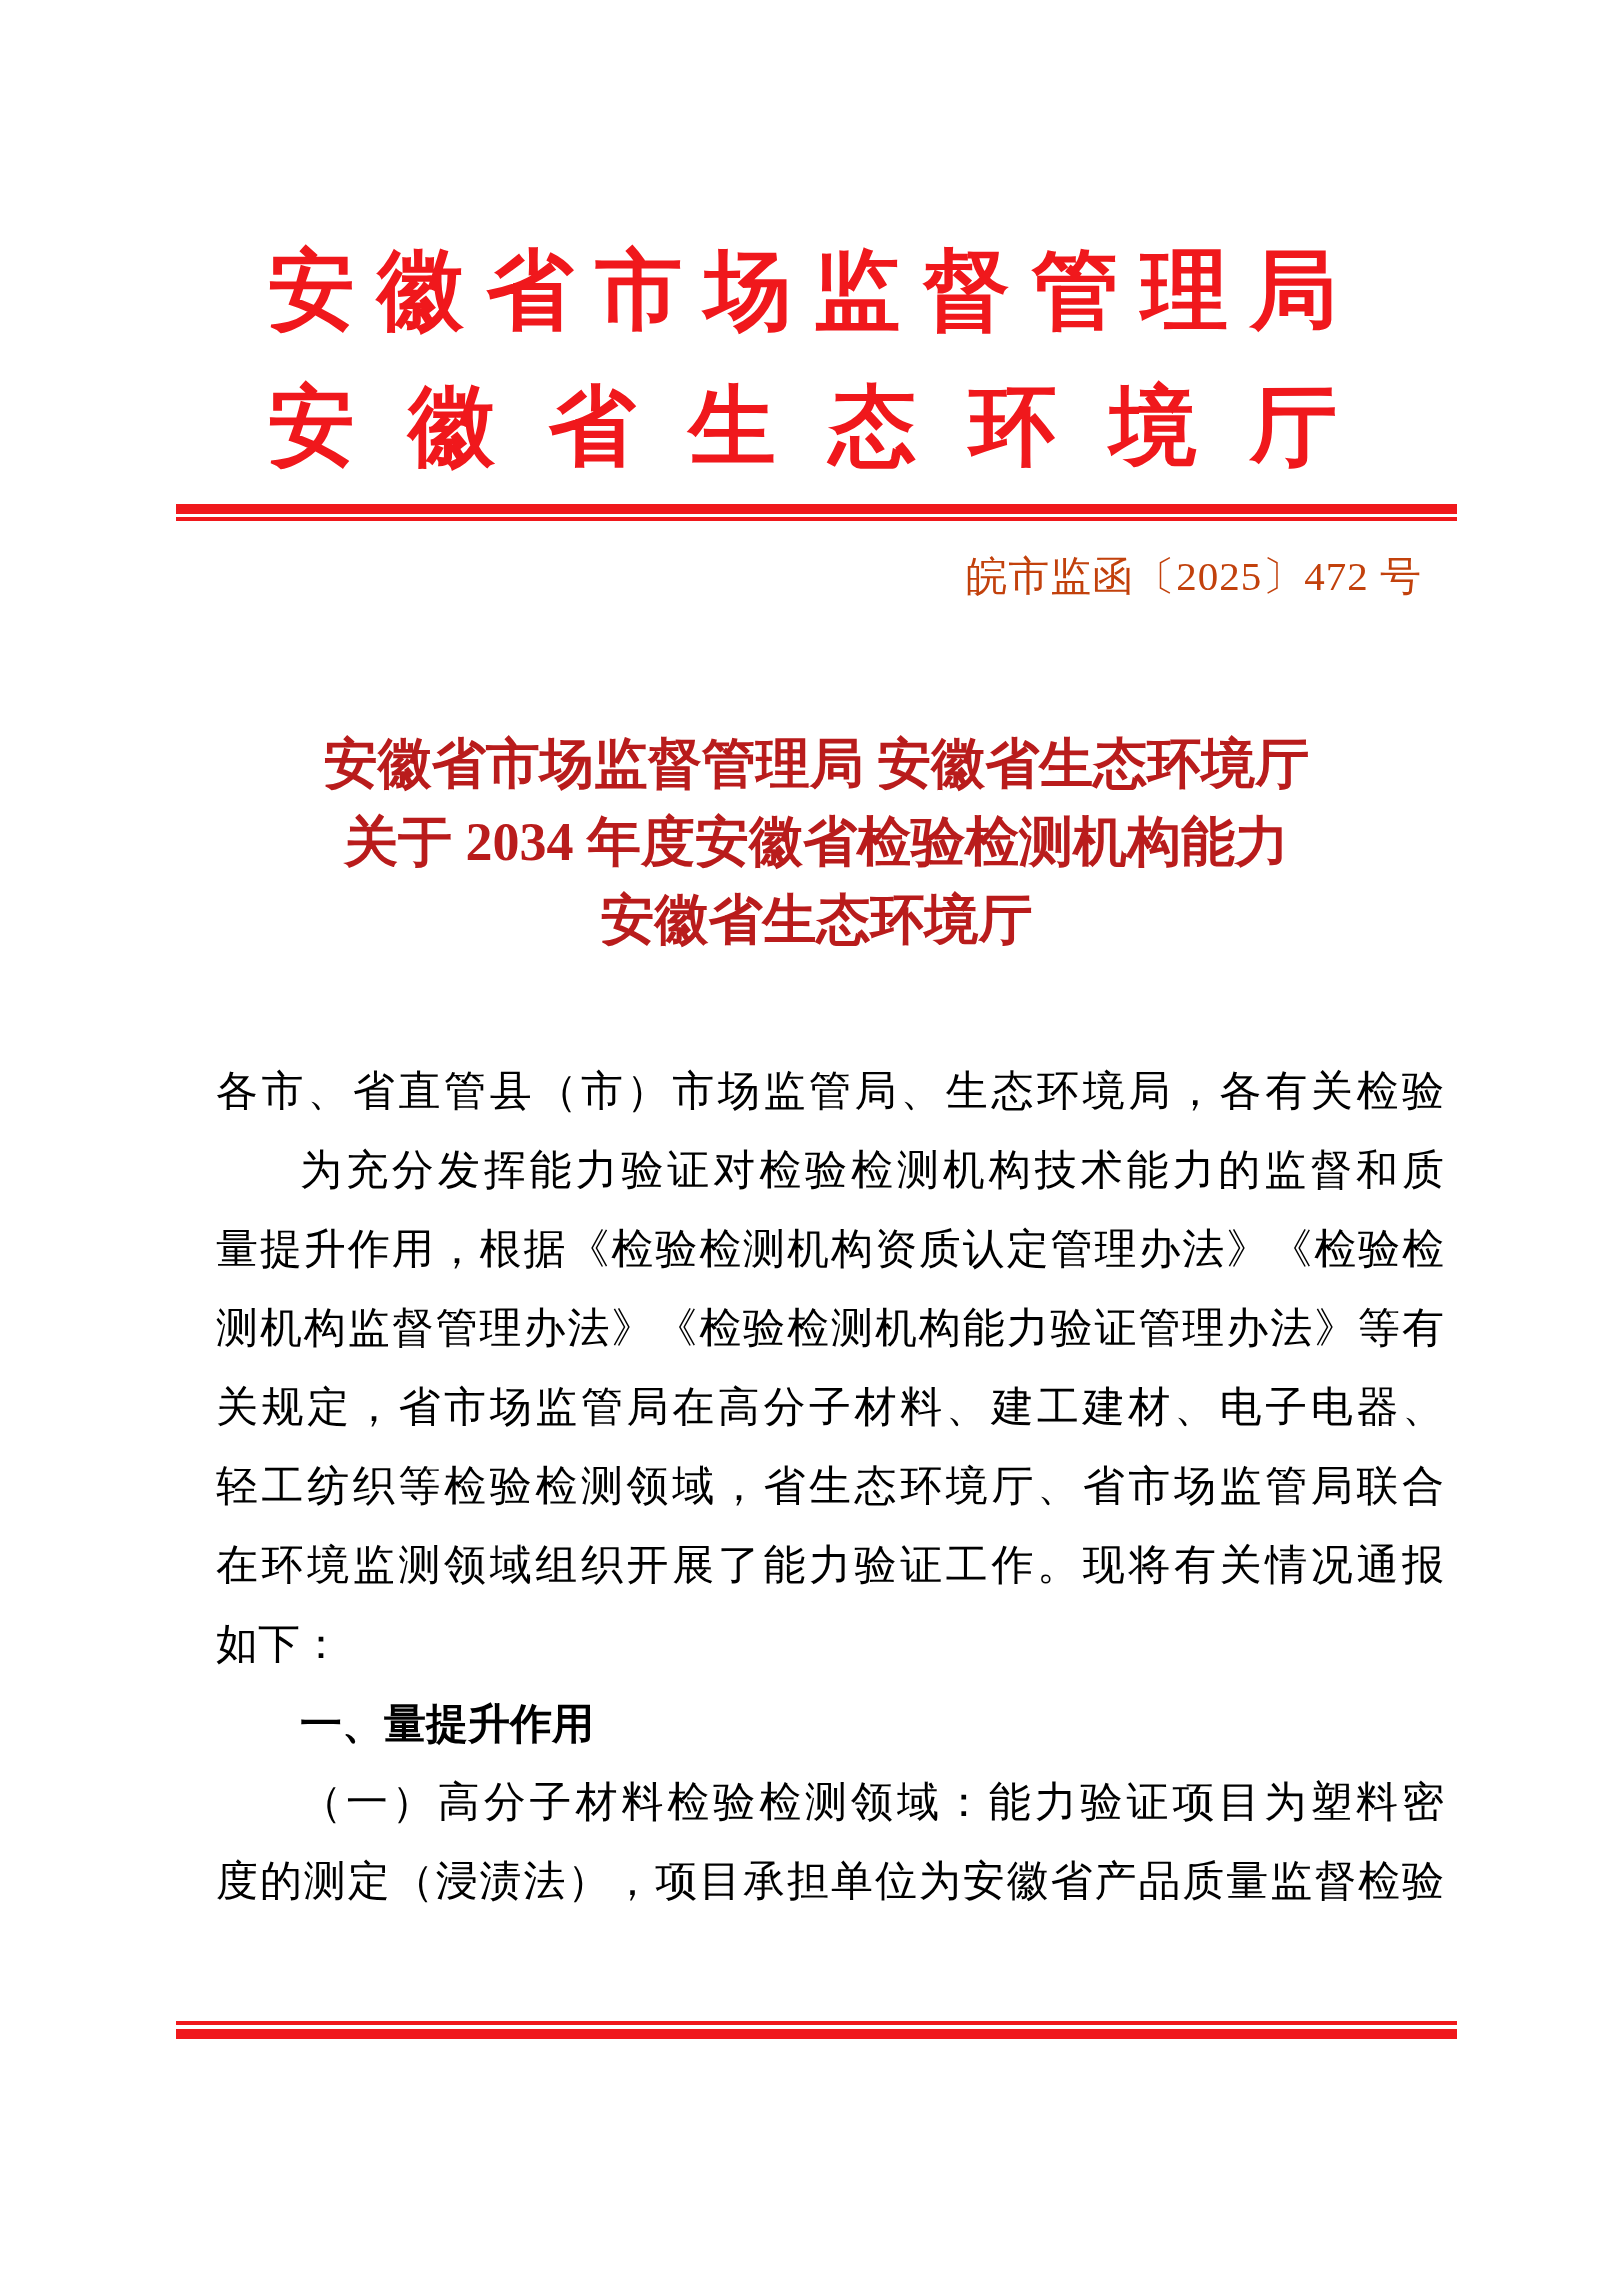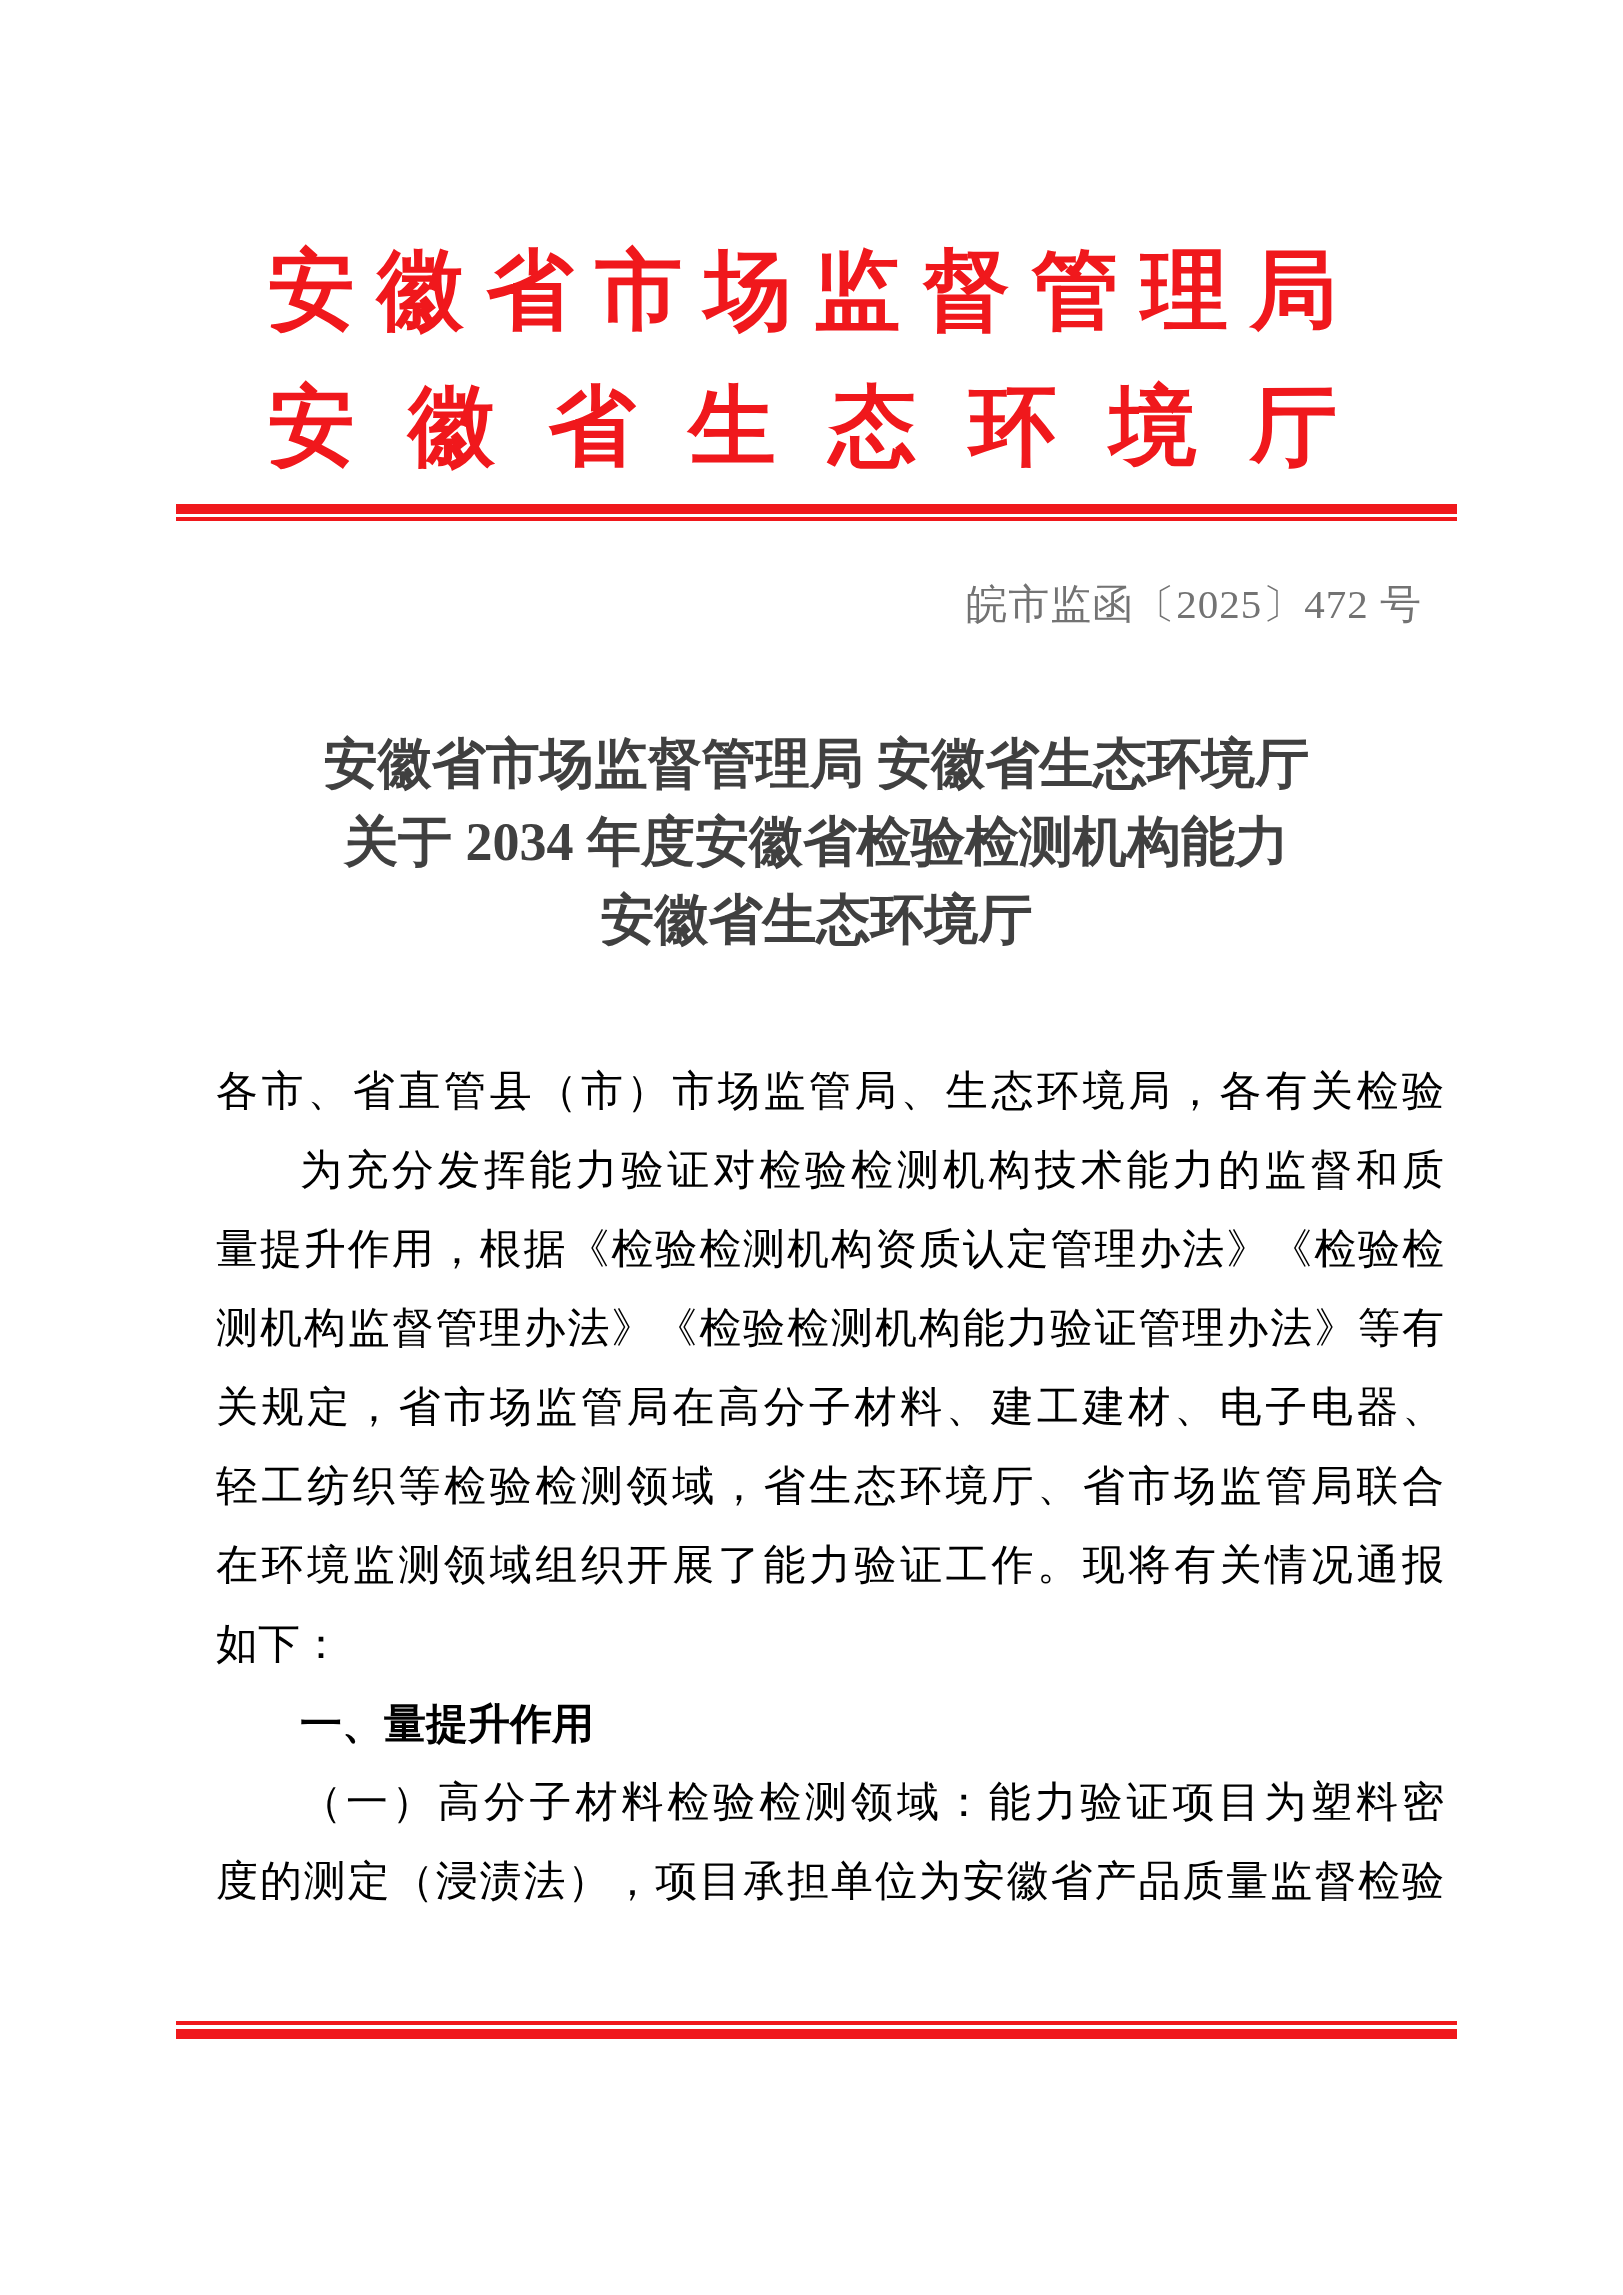--- a/index.html
+++ b/index.html
@@ -41,34 +41,33 @@
   
   .doc-number {
     position: absolute;
     top: 548px;
     left: 216px;
     width: 1206px;
     text-align: right;
     font-size: 41px;
     line-height: 56px;
     letter-spacing: 1px;
-    color: #737373;
-    margin-top: 28px;
+    color: #c2410c;
   }
   
   .title {
     position: absolute;
     top: 725px;
     left: 176px;
     width: 1281px;
     text-align: center;
     font-size: 54px;
     line-height: 78px;
     font-weight: bold;
-    color: #404040;
+    color: #b91c1c;
   }
   
   .body-text {
     position: absolute;
     top: 1052px;
     left: 216px;
     width: 1228px;
     font-size: 42px;
     line-height: 79px;
     color: #000;

